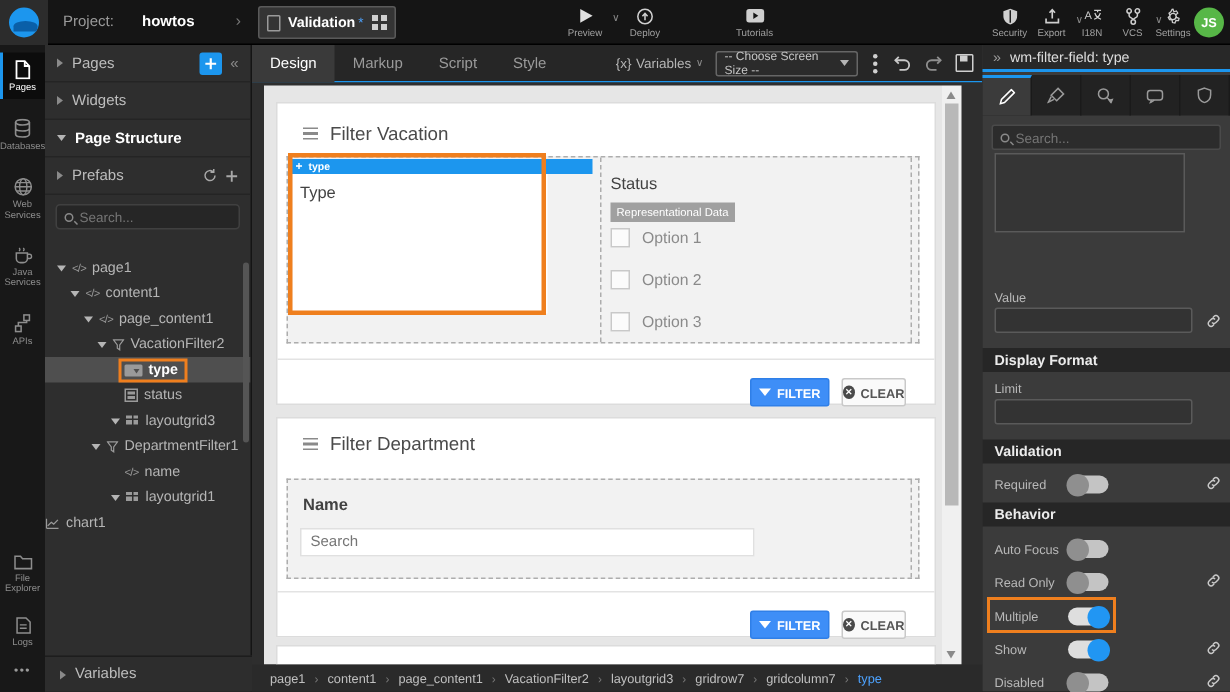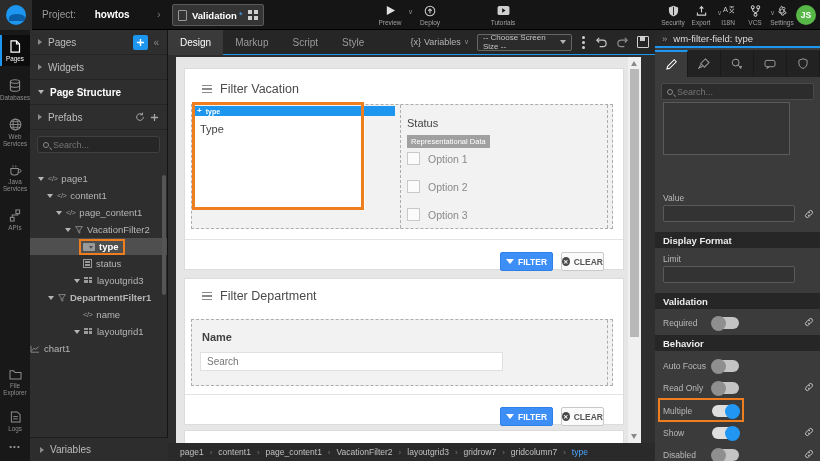--- a/index.html
+++ b/index.html
@@ -372,21 +372,21 @@
     <div class="tree-row" style="padding-left:44px;">
       <span class="tri-d"></span>
       <span class="grid-mini">
           <i></i>
           <i></i>
           <i></i>
           <i></i>
         </span>
       <span>layoutgrid3</span>
     </div>
-    <div class="tree-row" style="padding-left:18px;font-weight:bold;">
+    <div class="tree-row" style="padding-left:31px;">
       <span class="tri-d"></span>
       <svg width="8" height="8" viewBox="0 0 10 10">
           <path d="M.8.8h8.4L6 5v4L4 7.6V5z" fill="none" stroke="#9a9a9a" stroke-width="1"></path>
         </svg>
       <span>DepartmentFilter1</span>
     </div>
     <div class="tree-row" style="padding-left:53px;">
       <span class="code-glyph">&lt;/&gt;</span>
       <span>name</span>
     </div>

